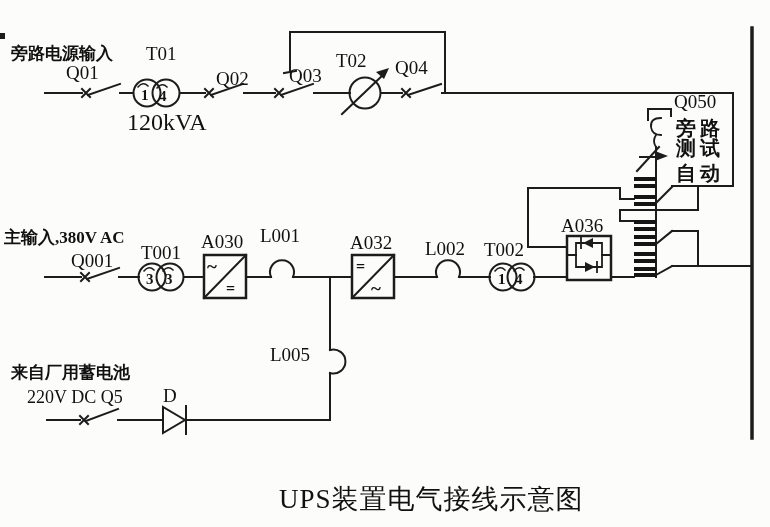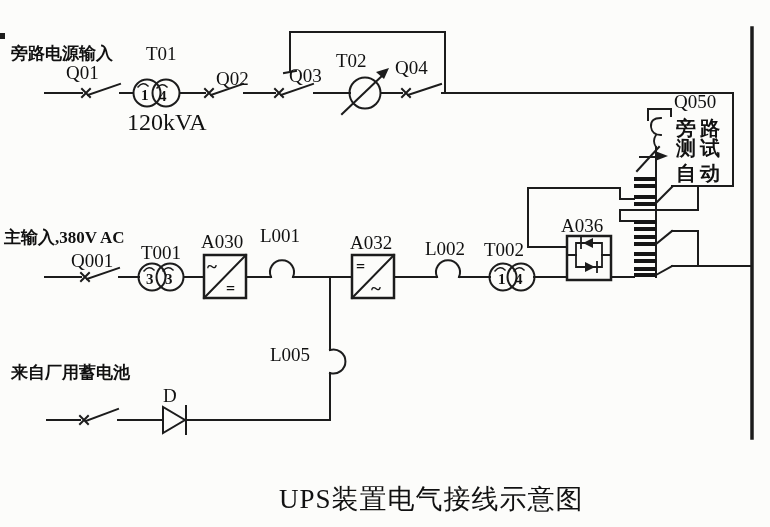--- a/index.html
+++ b/index.html
@@ -199,17 +199,18 @@
   <div class="lbl" style="left:71px;top:251px">Q001</div>
   <div class="lbl" style="left:141px;top:243px">T001</div>
   <div class="lbl" style="left:201px;top:232px">A030</div>
   <div class="lbl" style="left:260px;top:226px">L001</div>
   <div class="lbl" style="left:350px;top:233px">A032</div>
   <div class="lbl" style="left:425px;top:239px">L002</div>
   <div class="lbl" style="left:484px;top:240px">T002</div>
   <div class="lbl" style="left:561px;top:216px">A036</div>
 
   <div class="lbl cn" style="left:11px;top:364px">来自厂用蓄电池</div>
+  <div class="lbl" style="left:27px;top:388px;font-size:18px">220V DC Q5</div>
   <div class="lbl" style="left:163px;top:386px">D</div>
   <div class="lbl" style="left:270px;top:345px">L005</div>
 
   <div id="title">UPS装置电气接线示意图</div>
 </div>
 
 </body></html>

